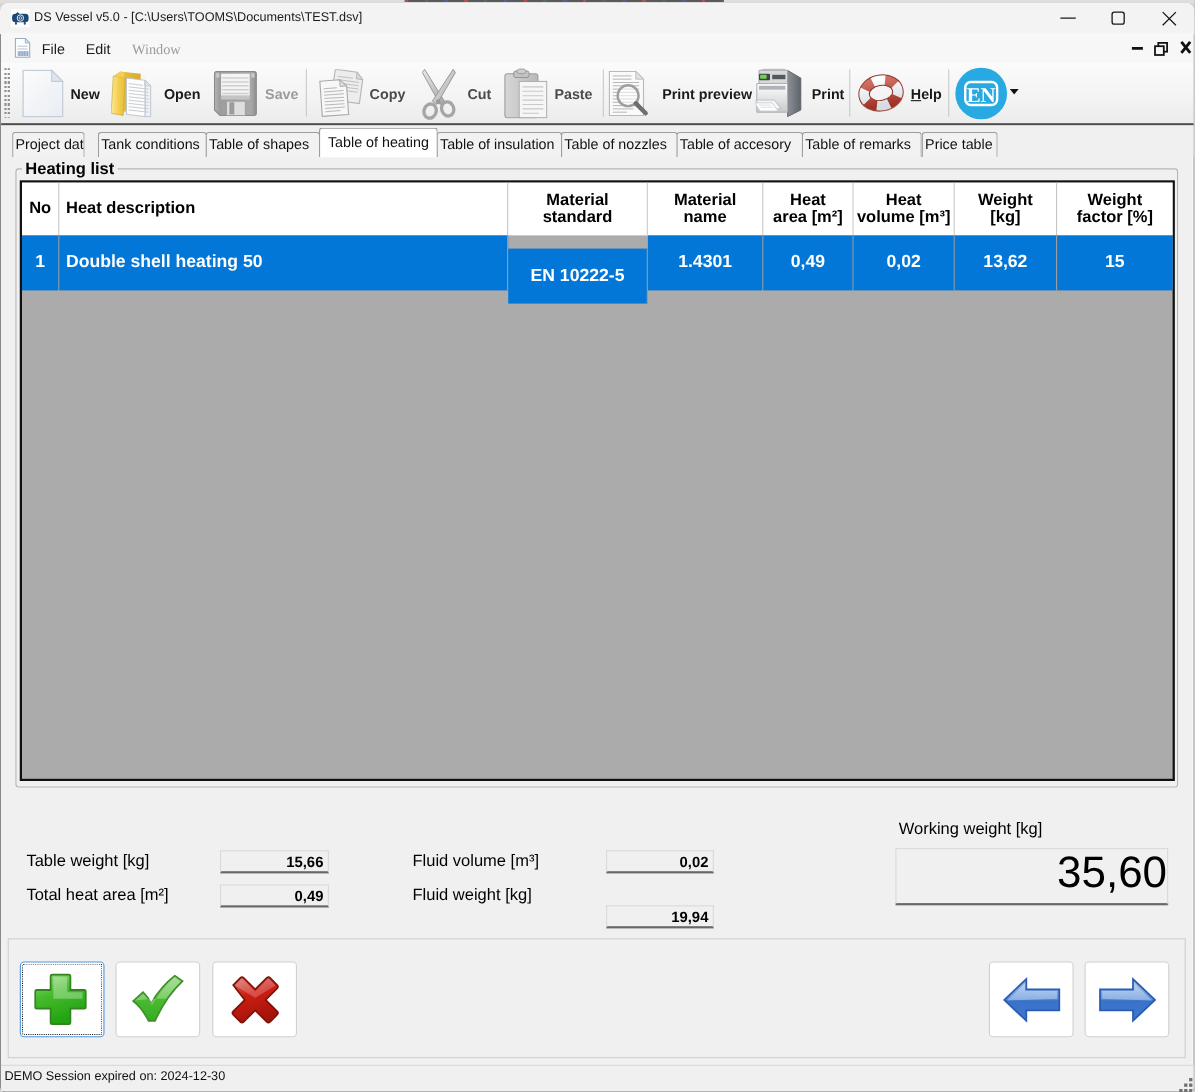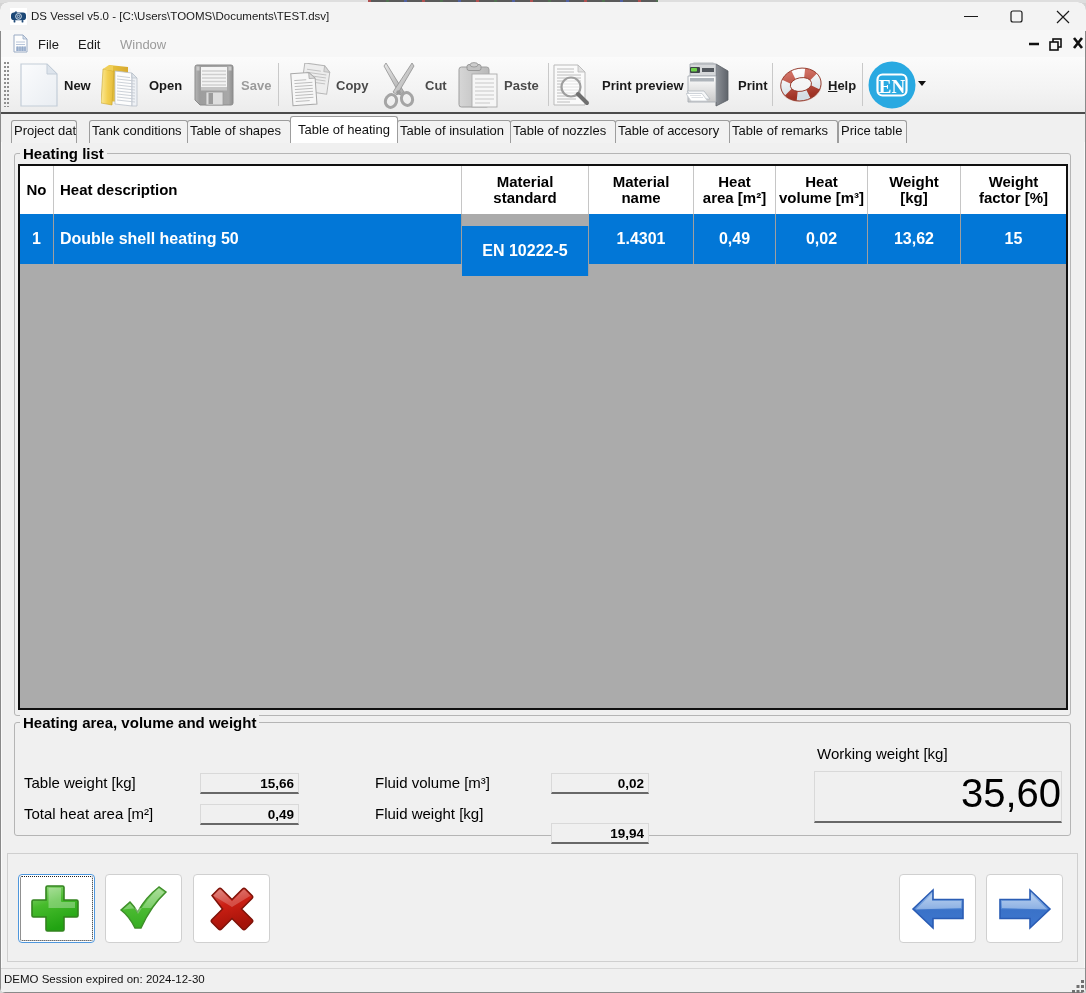--- a/index.html
+++ b/index.html
@@ -89,21 +89,21 @@
     <div id="menubar">
       <svg class="abs" style="left:12px; top:4px;" width="16" height="19" viewBox="0 0 16 19">
         <path d="M1 1 H10 L14 5 V18 H1 Z" fill="#fdfdfd" stroke="#9aabc4" stroke-width="1"></path>
         <path d="M10 1 L10 5 L14 5 Z" fill="#dbe4f0" stroke="#9aabc4" stroke-width="0.8"></path>
         <path d="M3 8 H12 M3 10.5 H12" stroke="#b9c6da" stroke-width="1"></path>
         <rect x="3" y="12.5" width="10" height="4.5" fill="#aebfd8"></rect>
         <path d="M4.5 12.5 V17 M7 12.5 V17 M9.5 12.5 V17 M12 12.5 V17" stroke="#8ba2c2" stroke-width="0.7"></path>
       </svg>
       <div class="menuitem" style="left:37px;">File</div>
       <div class="menuitem" style="left:77px;">Edit</div>
-      <div class="menuitem" style="left:119px; color:#9b9b9b;">Window</div>
+      <div class="menuitem" style="left:119px; color:#9b9b9b;font-family:Liberation Serif, serif;">Window</div>
       <svg class="abs" style="left:1026px; top:3px;" width="58" height="20" viewBox="0 0 58 20">
         <path d="M2 11 H12" stroke="#111" stroke-width="2.4"></path>
         <rect x="26" y="6" width="8" height="8" fill="none" stroke="#111" stroke-width="1.6"></rect>
         <rect x="23" y="9" width="8" height="8" fill="#f7f7f7" stroke="#111" stroke-width="1.6"></rect>
         <path d="M47 5 L55 15 M55 5 L47 15" stroke="#111" stroke-width="2.6"></path>
       </svg>
     </div>
     <div id="toolbar">
       <div class="abs" style="left:3px; top:5px; width:2px; height:45px; background-image:repeating-linear-gradient(#8f8f8f 0 2px, transparent 2px 4px);"></div>
         <div class="abs" style="left:6px; top:5px; width:2px; height:45px; background-image:repeating-linear-gradient(#8f8f8f 0 2px, transparent 2px 4px);"></div>
@@ -305,23 +305,20 @@
       <div class="rcell" style="left:0; width:34px;">1</div>
       <div class="rcell" style="left:34px; width:408px; justify-content:flex-start; padding-left:6px;">Double shell heating 50</div>
       <div class="rcell" style="left:442px; width:127px;margin-top:12px;">EN 10222-5</div>
       <div class="rcell" style="left:569px; width:105px;">1.4301</div>
       <div class="rcell" style="left:674px; width:82px;">0,49</div>
       <div class="rcell" style="left:756px; width:92px;">0,02</div>
       <div class="rcell" style="left:848px; width:93px;">13,62</div>
       <div class="rcell" style="left:941px; width:105px; border-right:none;">15</div>
     </div>
 
-    <div class="gbox" style="left:14px; top:720px; width:1057px; height:114px;">
-      <div class="glabel" style="left:5px;">Heating area, volume and weight</div>
-    </div>
     <div class="flabel" style="left:24px; top:772px;">Table weight [kg]</div>
     <div class="flabel" style="left:24px; top:803px;">Total heat area [m²]</div>
     <div class="field" style="left:200px; top:771px; width:99px;">15,66</div>
     <div class="field" style="left:200px; top:802px; width:99px;">0,49</div>
     <div class="flabel" style="left:375px; top:772px;">Fluid volume [m³]</div>
     <div class="flabel" style="left:375px; top:803px;">Fluid weight [kg]</div>
     <div class="field" style="left:551px; top:771px; width:98px;">0,02</div>
     <div class="field" style="left:551px; top:821px; width:98px;">19,94</div>
     <div class="flabel" style="left:817px; top:743px;">Working weight [kg]</div>
     <div class="field" style="left:814px; top:769px; width:248px; height:52px; font-size:40px; font-weight:normal; padding:0 0 0 0; line-height:43px;">35,60</div>

